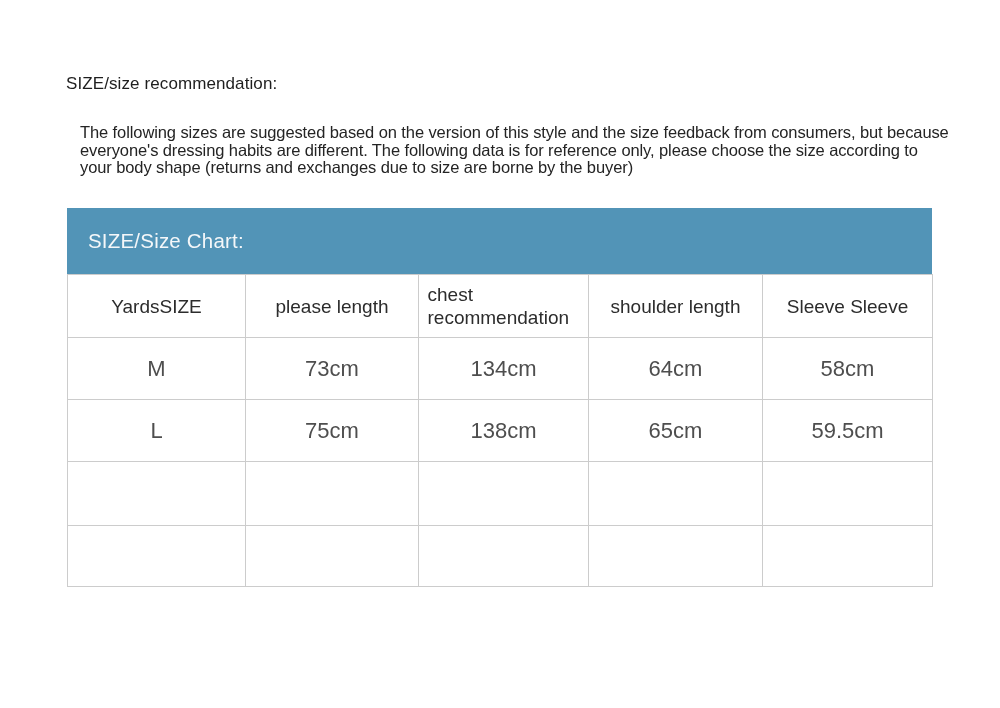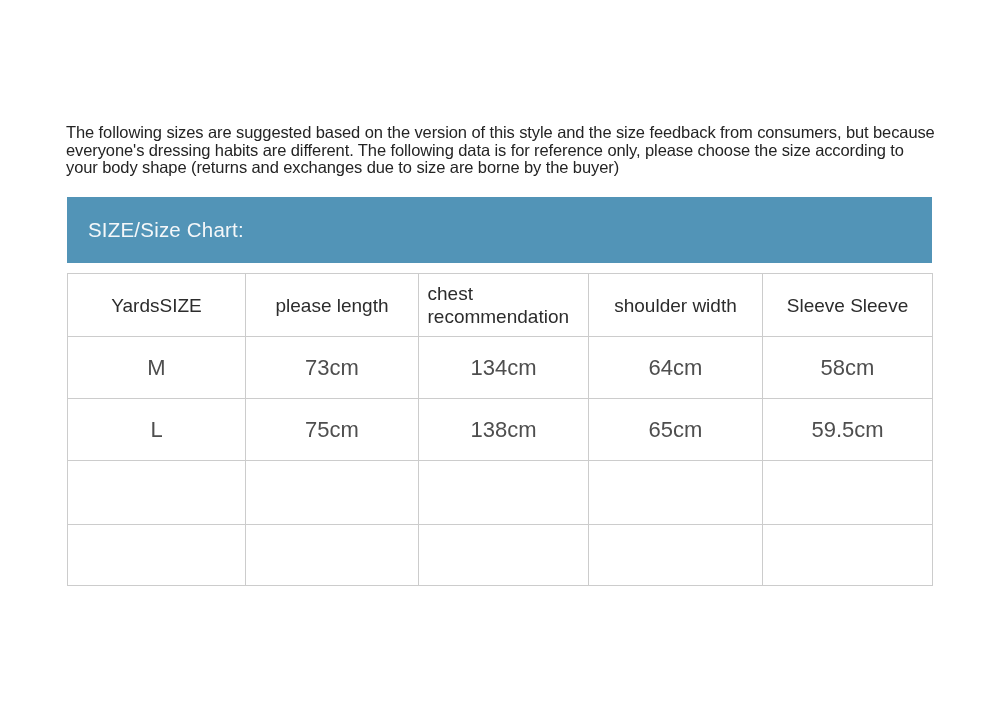--- a/index.html
+++ b/index.html
@@ -19,32 +19,32 @@
     position: absolute;
     left: 66px;
     top: 74px;
     font-size: 17px;
     line-height: 20px;
     color: #1e1e1e;
     letter-spacing: 0.1px;
   }
   .description {
     position: absolute;
-    left: 66px;
+    left: 80px;
     top: 124px;
     width: 872px;
     font-size: 16.5px;
     line-height: 17.5px;
     color: #242424;
     letter-spacing: -0.1px;
   }
   .chart {
     position: absolute;
     left: 67px;
-    top: 197px;
+    top: 208px;
     width: 865px;
   }
   .chart-title-bar {
     width: 865px;
     height: 66px;
     background: #5294B7;
     display: flex;
     align-items: center;
     box-sizing: border-box;
     padding-left: 21px;
@@ -52,21 +52,20 @@
   .chart-title-bar span {
     color: #f4f7f9;
     font-size: 20.5px;
     letter-spacing: 0.2px;
   }
   table.size-table {
     border-collapse: collapse;
     table-layout: fixed;
     width: 865px;
     background: #ffffff;
-    margin-top: 10px;
   }
   .size-table col.c1 { width: 178px; }
   .size-table col.c2 { width: 173px; }
   .size-table col.c3 { width: 170px; }
   .size-table col.c4 { width: 174px; }
   .size-table col.c5 { width: 170px; }
   .size-table th, .size-table td {
     border: 1px solid #cccccc;
     text-align: center;
     vertical-align: middle;
@@ -92,20 +91,21 @@
     color: #4e4e4e;
   }
   .size-table tr.empty-row-1 td { height: 63px; }
   .size-table tr.empty-row-2 td { height: 60px; }
 </style>
 </head>
 <body>
 
 <div class="page">
 
+  <div class="heading">SIZE/size recommendation:</div>
 
   <div class="description">The following sizes are suggested based on the version of this style and the size feedback from consumers, but because everyone's dressing habits are different. The following data is for reference only, please choose the size according to your body shape (returns and exchanges due to size are borne by the buyer)</div>
 
   <div class="chart">
 
     <div class="chart-title-bar">
       <span>SIZE/Size Chart:</span>
     </div>
 
     <table class="size-table">
@@ -114,21 +114,21 @@
           <col class="c2">
           <col class="c3">
           <col class="c4">
           <col class="c5">
       </colgroup>
       <thead>
         <tr>
           <th><span class="hdr">YardsSIZE</span></th>
           <th><span class="hdr">please length</span></th>
           <th><span class="hdr">chest recommendation</span></th>
-          <th><span class="hdr">shoulder width</span></th>
+          <th><span class="hdr">shoulder length</span></th>
           <th><span class="hdr">Sleeve Sleeve</span></th>
         </tr>
       </thead>
       <tbody>
         <tr>
           <td>M</td>
           <td>73cm</td>
           <td>134cm</td>
           <td>64cm</td>
           <td>58cm</td>

